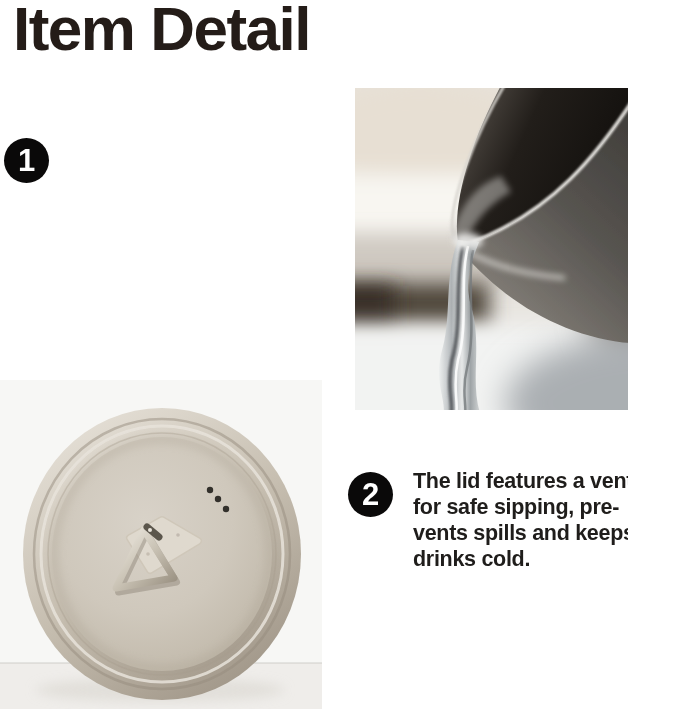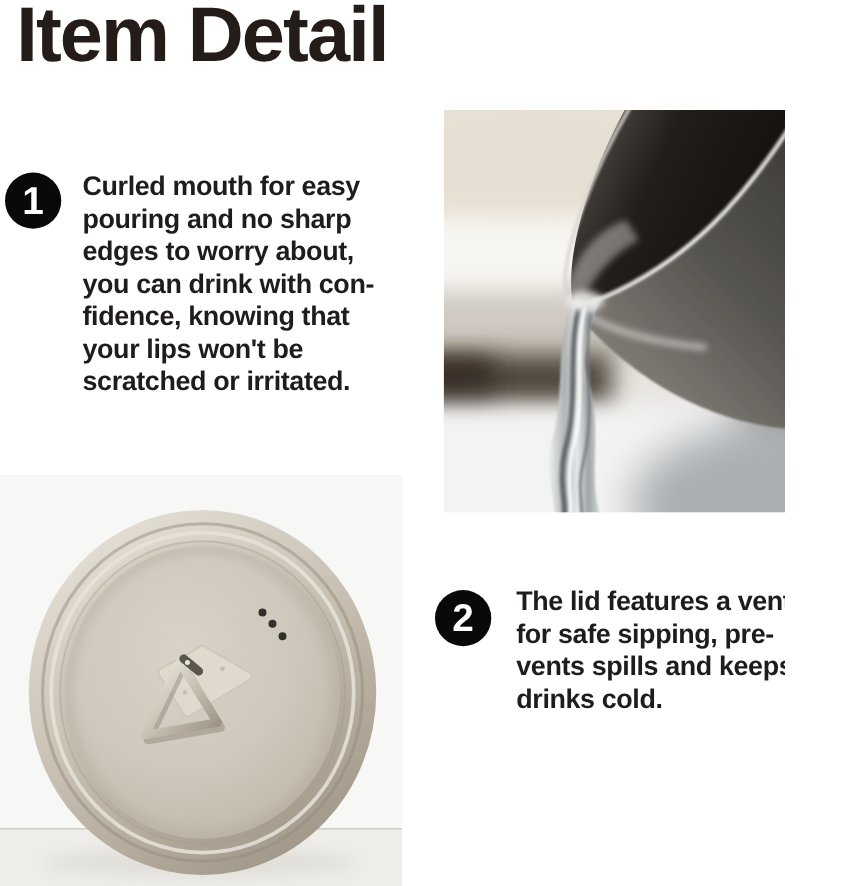--- a/index.html
+++ b/index.html
@@ -33,27 +33,20 @@
 </head>
 <body>
 
 <div class="canvas">
 
   <h1 class="page-title">Item Detail</h1>
 
   <div class="badge badge-1">
     <span>1</span>
   </div>
-  <p class="feature-text feature-text-1">Curled mouth for easy
-pouring and no sharp
-edges to worry about,
-you can drink with con-
-fidence, knowing that
-your lips won't be
-scratched or irritated.</p>
 
   <div class="photo photo-pouring">
     <svg width="324" height="322" viewBox="0 0 324 322" xmlns="http://www.w3.org/2000/svg">
       <defs>
         <filter id="b16" x="-60%" y="-60%" width="220%" height="220%">
             <feGaussianBlur stdDeviation="16"></feGaussianBlur>
           </filter>
         <filter id="b10" x="-60%" y="-60%" width="220%" height="220%">
             <feGaussianBlur stdDeviation="10"></feGaussianBlur>
           </filter>

